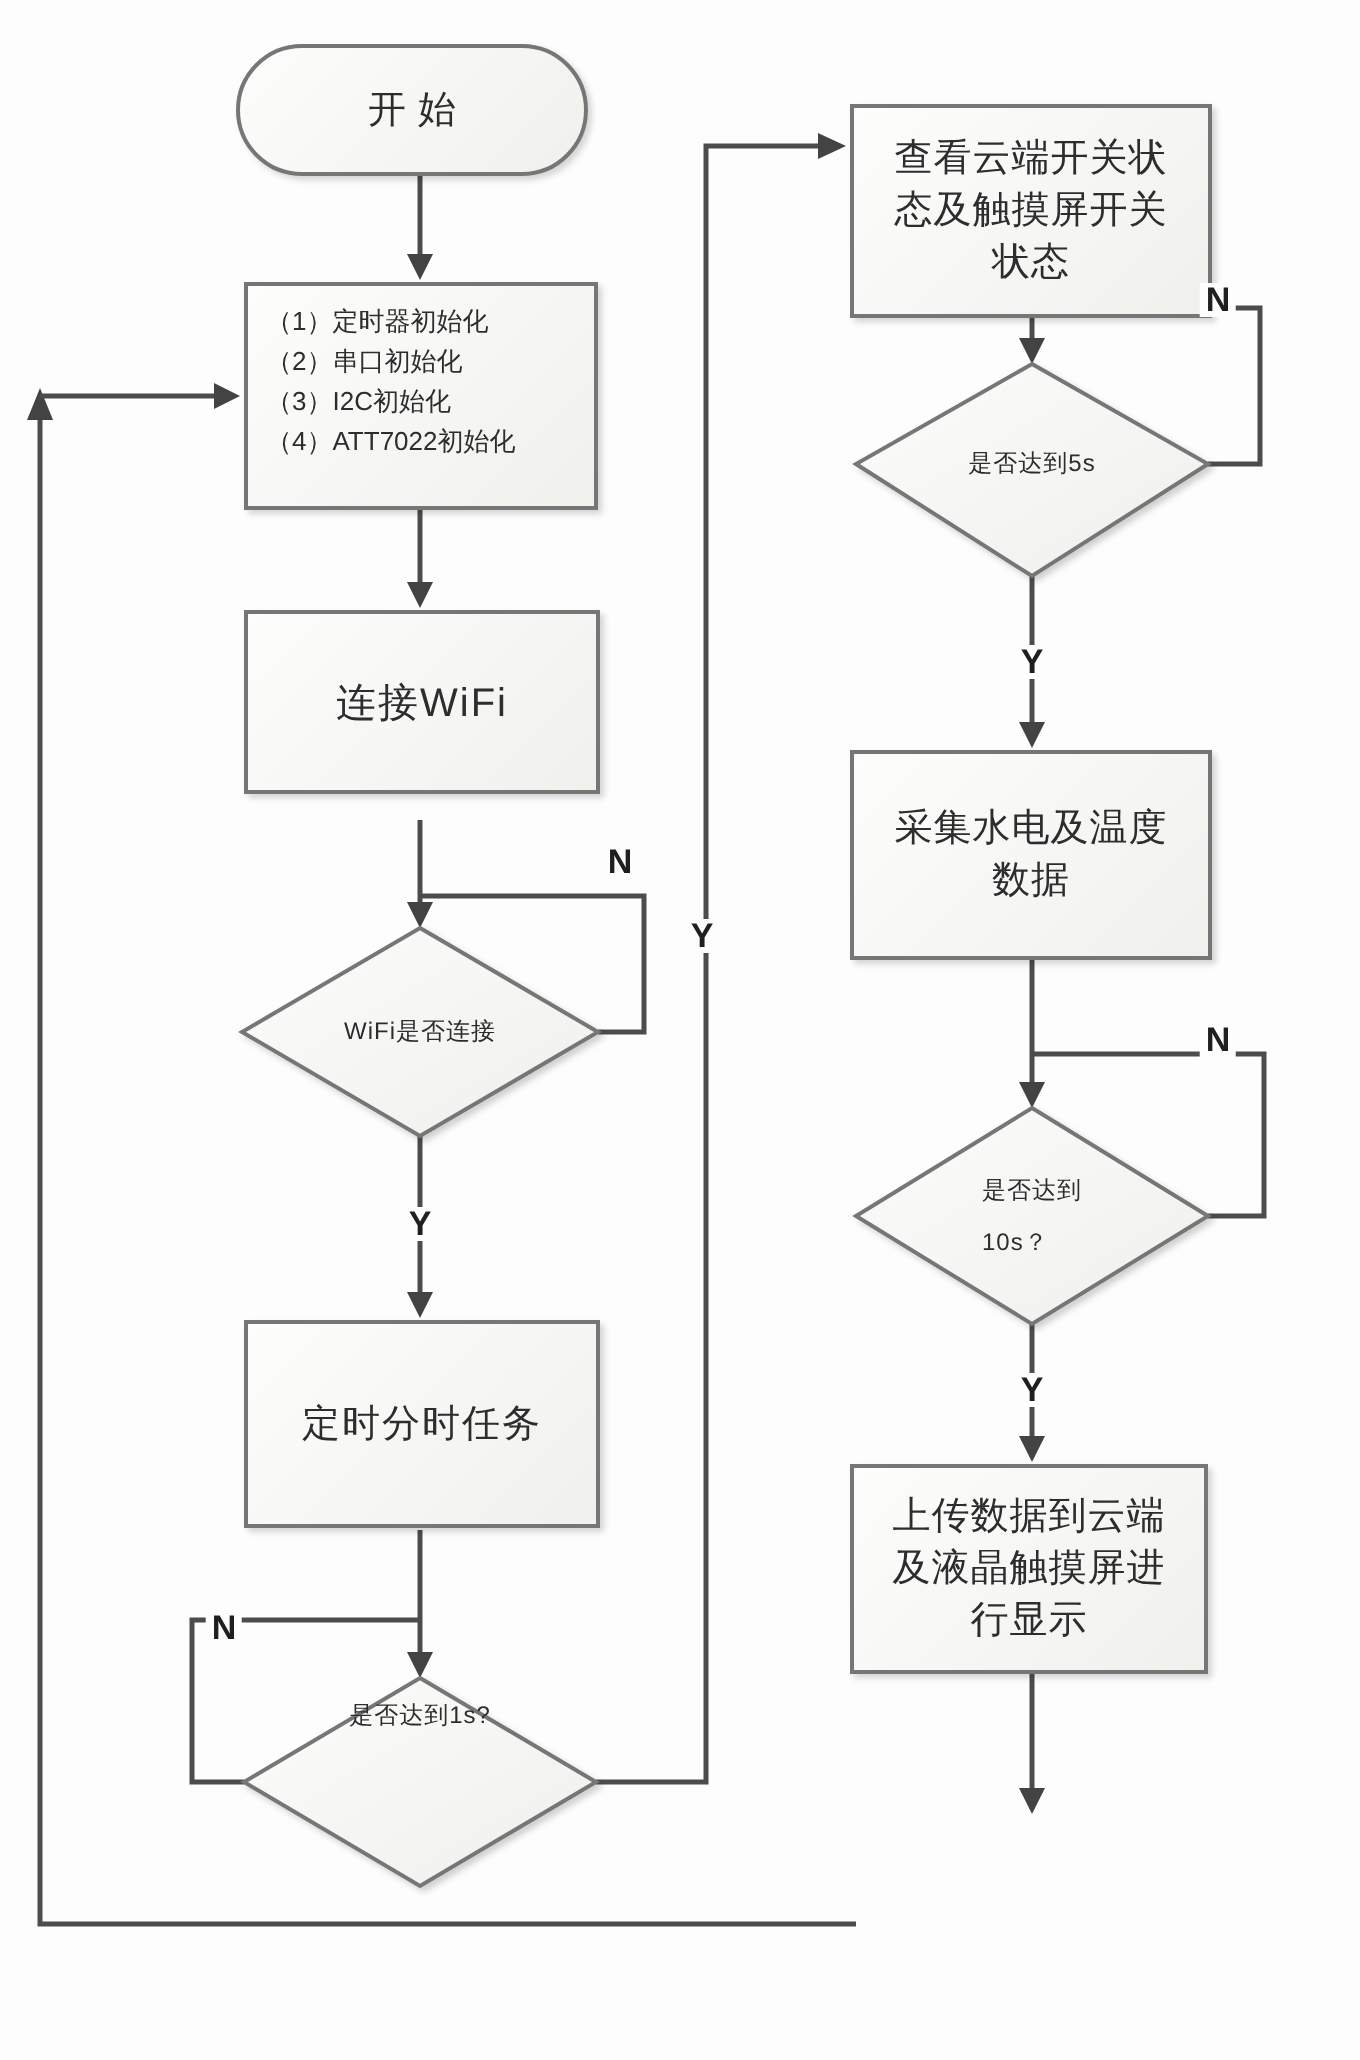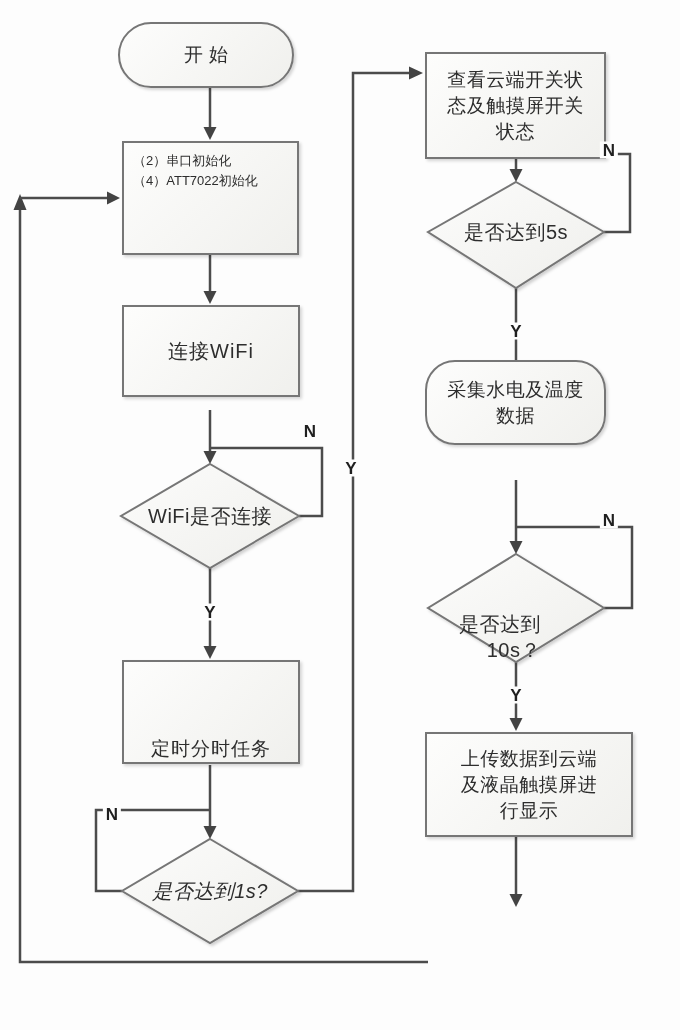--- a/index.html
+++ b/index.html
@@ -23,22 +23,22 @@
     text-align:center;color:#2d2d2d;
   }
   .node .inner{display:block;}
   .start{border-radius:34px;font-size:19px;letter-spacing:6px;padding-left:6px;}
   .init{display:block;text-align:left;font-size:13px;line-height:20px;padding:8px 0 0 9px;}
   .init span{display:block;}
   .big{font-size:20px;letter-spacing:1px;}
   .mid{font-size:19px;letter-spacing:1px;}
   .wrap7{width:142px;font-size:19px;line-height:26px;letter-spacing:0.5px;}
   .dlabel{
-    position:absolute;color:#2d2d2d;font-size:20px;letter-spacing:0.5px;
-    text-align:right;transform:translate(-50%,-50%);white-space:nowrap;
+    position:absolute;color:#2d2d2d;font-size:12px;letter-spacing:0.5px;
+    text-align:left;transform:translate(-50%,-50%);white-space:nowrap;
   }
   .dlabel.twoline{white-space:pre-line;line-height:26px;}
   .elabel{
     position:absolute;font-size:17px;font-weight:600;color:#1f1f1f;
     background:#fdfdfd;padding:0 3px;line-height:1;
     transform:translate(-50%,-50%);
   }
   svg .edge{fill:none;stroke:#4c4c4c;stroke-width:2.5;}
   svg .head{fill:#434343;stroke:none;}
   svg .diamond{stroke:#767676;stroke-width:2;}
@@ -109,49 +109,51 @@
     <polygon class="diamond" fill="url(#dgrad)" filter="url(#ds)" points="210,839 298,891 210,943 122,891"></polygon>
     <polygon class="diamond" fill="url(#dgrad)" filter="url(#ds)" points="516,182 604,232 516,288 428,232"></polygon>
     <polygon class="diamond" fill="url(#dgrad)" filter="url(#ds)" points="516,554 604,608 516,662 428,608"></polygon>
   </svg>
 
   <div class="node start" style="left:118px;top:22px;width:176px;height:66px;">
     <span class="inner">开始</span>
   </div>
 
   <div class="node init" style="left:122px;top:141px;width:177px;height:114px;">
+    <span>（1）定时器初始化</span>
     <span>（2）串口初始化</span>
+    <span>（3）I2C初始化</span>
     <span>（4）ATT7022初始化</span>
   </div>
 
   <div class="node big" style="left:122px;top:305px;width:178px;height:92px;">
     <span class="inner">连接WiFi</span>
   </div>
 
-  <div class="node mid" style="left:122px;top:660px;width:178px;height:104px;align-items:flex-end;">
+  <div class="node mid" style="left:122px;top:660px;width:178px;height:104px;">
     <span class="inner">定时分时任务</span>
   </div>
 
   <div class="node" style="left:425px;top:20px;width:181px;height:107px;margin-top:32px;">
     <span class="inner wrap7">查看云端开关状态及触摸屏开关状态</span>
   </div>
 
-  <div class="node" style="left:425px;top:360px;width:181px;height:85px;border-radius:30px;">
+  <div class="node" style="left:425px;top:375px;width:181px;height:105px;">
     <span class="inner wrap7">采集水电及温度数据</span>
   </div>
 
-  <div class="node" style="left:425px;top:732px;width:208px;height:105px;">
+  <div class="node" style="left:425px;top:732px;width:179px;height:105px;">
     <span class="inner wrap7">上传数据到云端及液晶触摸屏进行显示</span>
   </div>
 
 
   <div class="dlabel" style="left:210px;top:516px;">WiFi是否连接</div>
-  <div class="dlabel" style="left:210px;top:891px;font-style:italic;">是否达到1s?</div>
+  <div class="dlabel" style="left:210px;top:858px;">是否达到1s?</div>
   <div class="dlabel" style="left:516px;top:232px;">是否达到5s</div>
-  <div class="dlabel twoline" style="left:500px;top:608px;margin-top:29px;">是否达到
+  <div class="dlabel twoline" style="left:516px;top:608px;">是否达到
 10s？</div>
 
   <div class="elabel" style="left:310px;top:431px;">N</div>
   <div class="elabel" style="left:210px;top:612px;">Y</div>
   <div class="elabel" style="left:112px;top:814px;">N</div>
   <div class="elabel" style="left:351px;top:468px;">Y</div>
   <div class="elabel" style="left:609px;top:150px;">N</div>
   <div class="elabel" style="left:516px;top:331px;">Y</div>
   <div class="elabel" style="left:609px;top:520px;">N</div>
   <div class="elabel" style="left:516px;top:695px;">Y</div>

